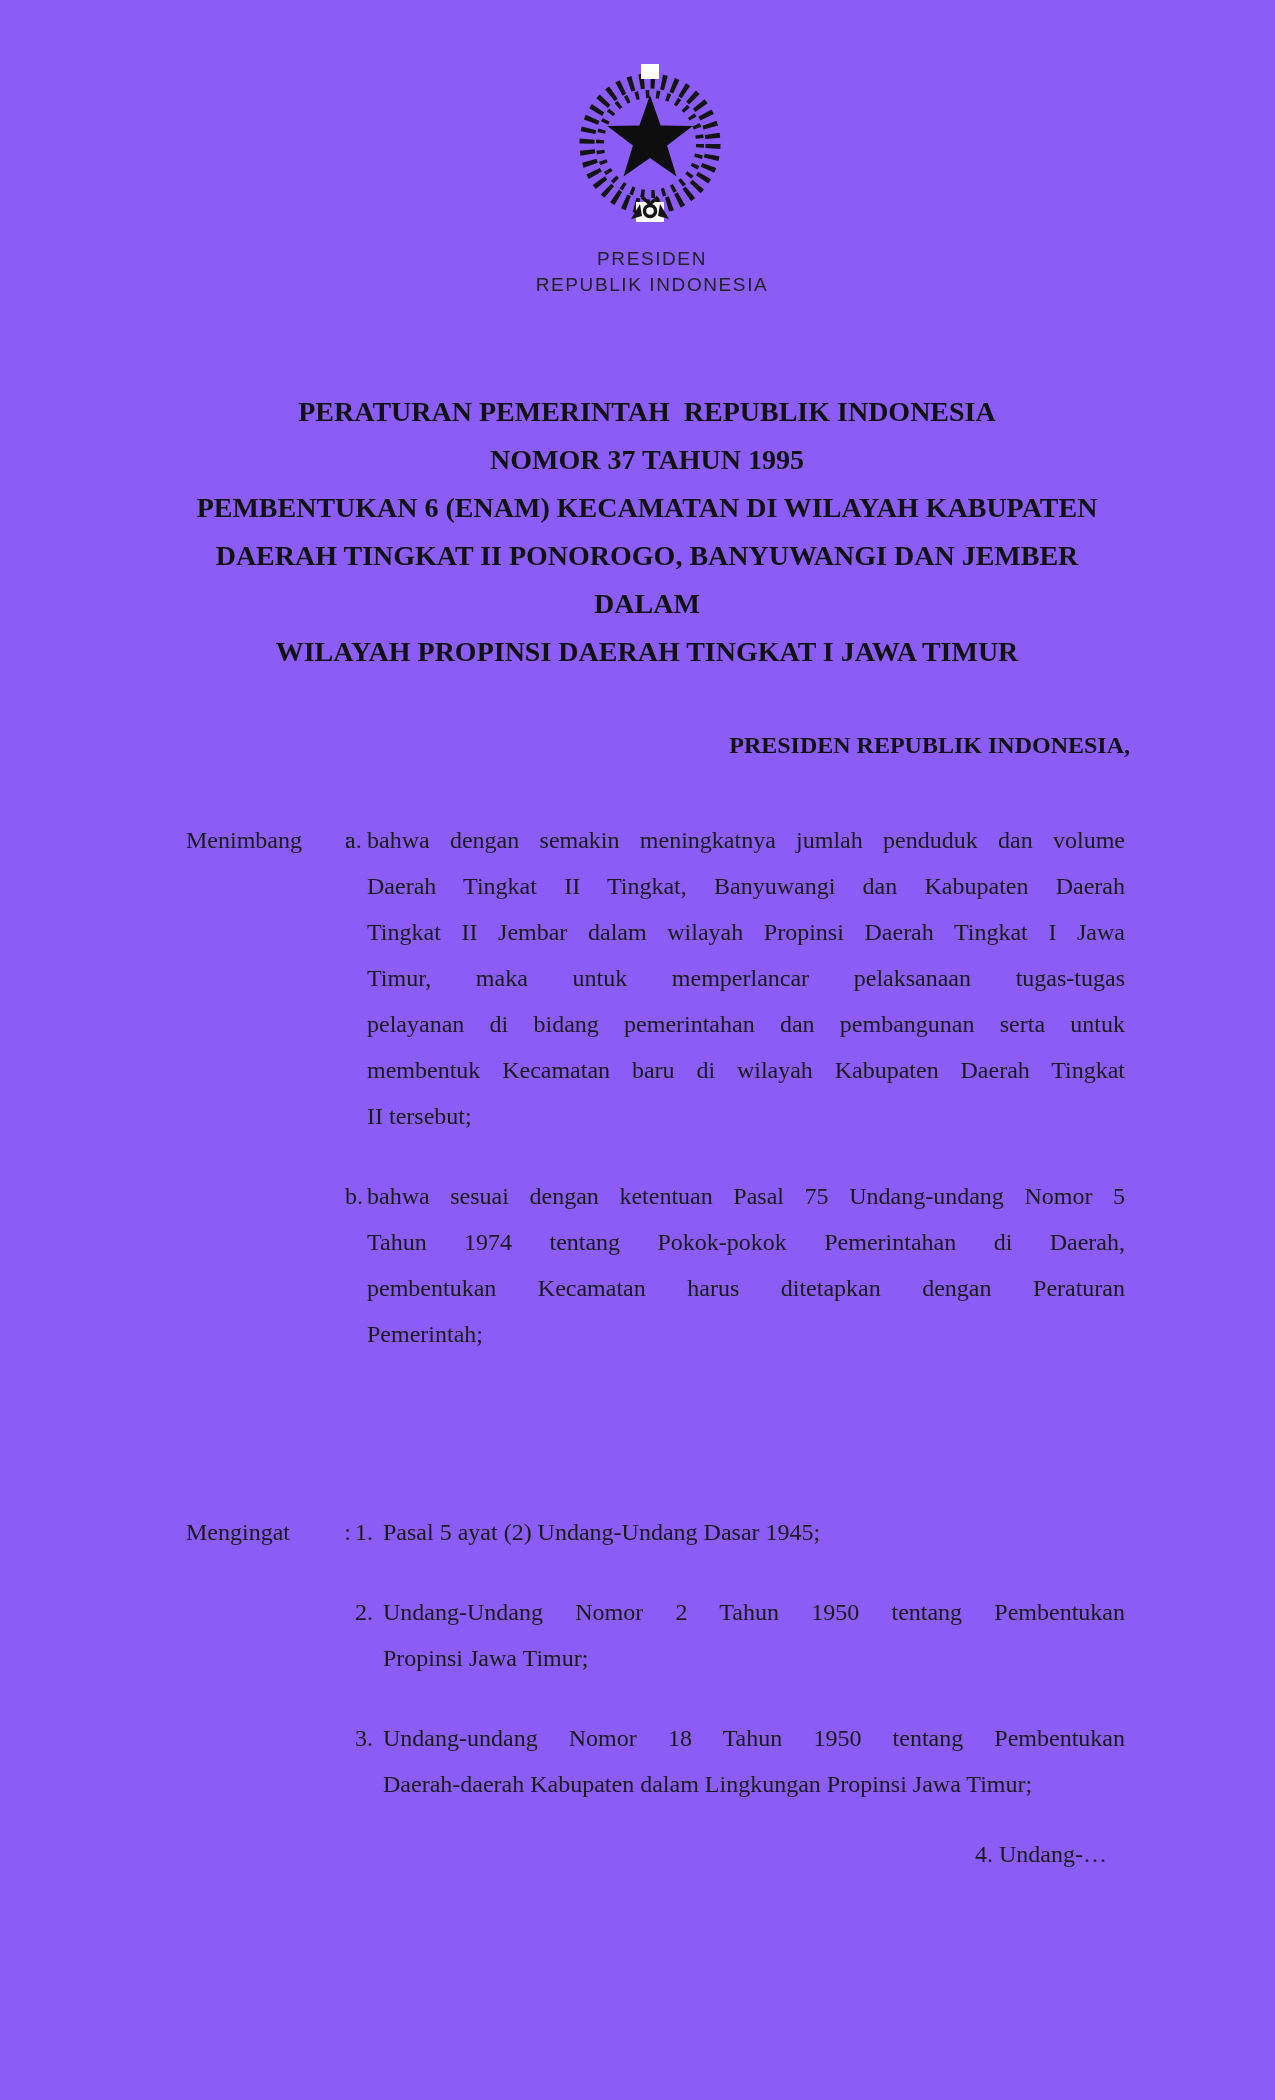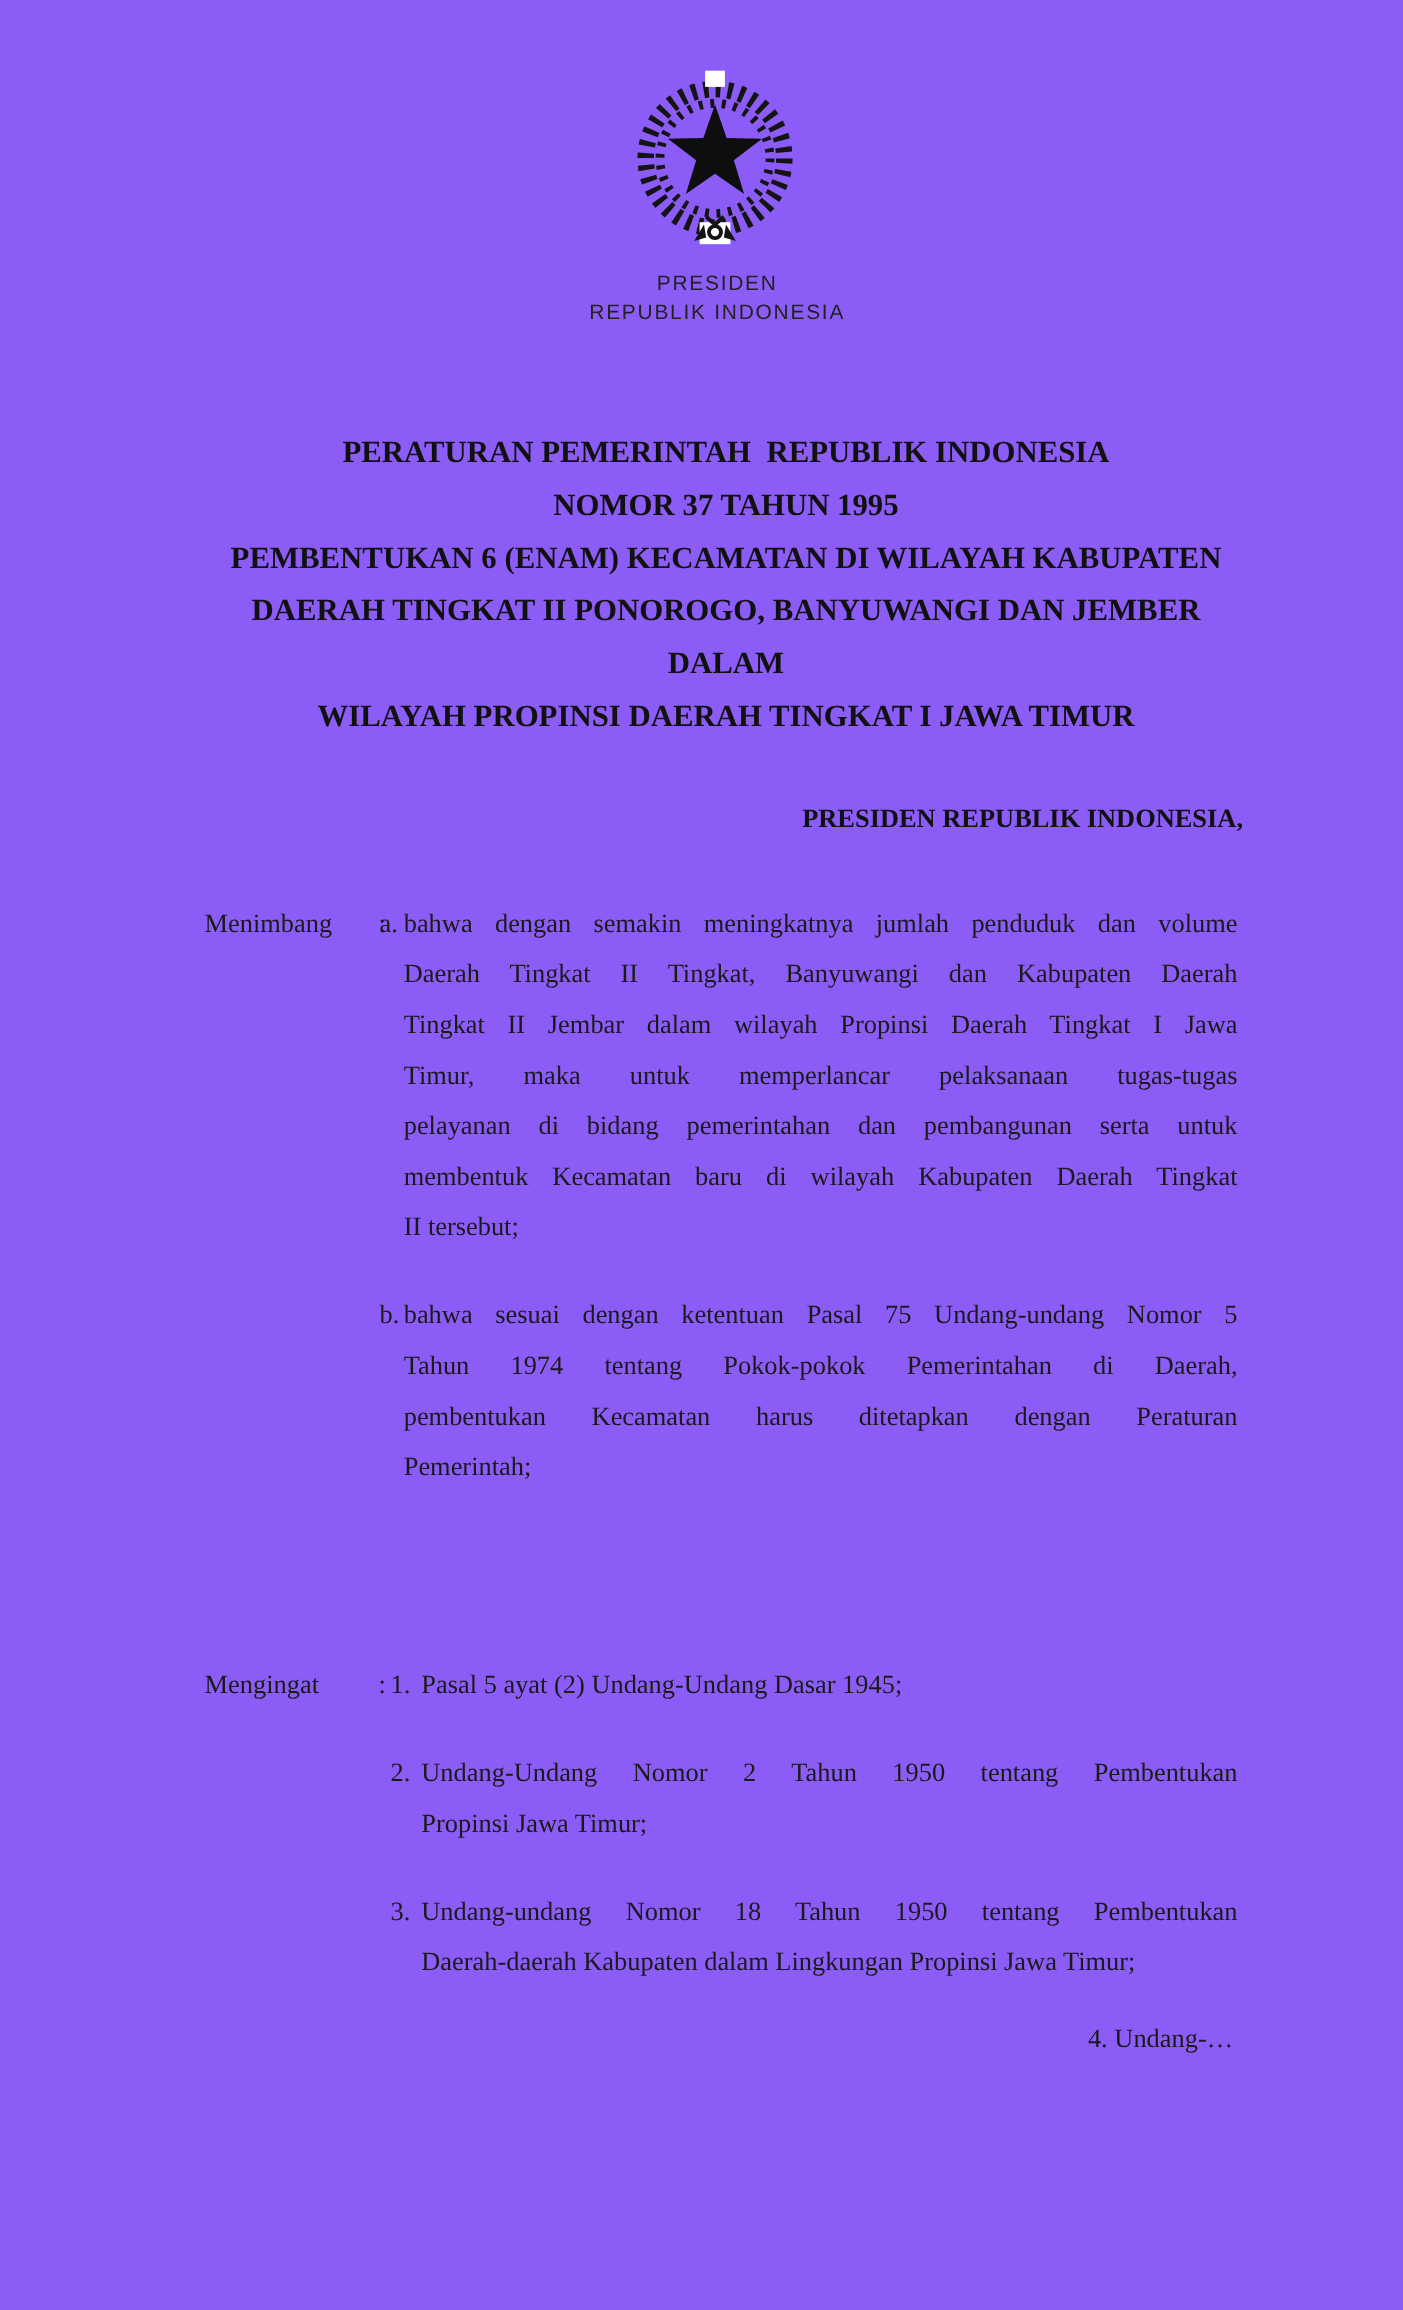--- a/index.html
+++ b/index.html
@@ -18,21 +18,21 @@
   
   .agency{
     position:absolute;left:338px;top:246px;width:628px;
     text-align:center;
     font-family:"Liberation Sans","DejaVu Sans",sans-serif;
     font-size:19px;line-height:26px;font-weight:400;
     letter-spacing:1.6px;color:#222;
   }
   
   .doc-title{
-    position:absolute;left:180px;top:388px;width:960px;
+    position:absolute;left:167px;top:388px;width:960px;
     text-align:center;font-weight:bold;
     font-size:28px;line-height:48px;color:#111;
   }
   .title-line{white-space:pre-wrap;}
   
   .subject{
     position:absolute;left:170px;top:722px;width:960px;
     text-align:right;font-weight:bold;
     font-size:24px;line-height:46px;color:#111;
   }
@@ -50,21 +50,21 @@
   .sec-mengingat .items{padding-left:10px;}
   .item{display:flex;align-items:flex-start;}
   .item + .item{margin-top:34px;}
   .marker{flex:0 0 22px;}
   .sec-mengingat .marker{flex:0 0 28px;}
   .para{flex:1;}
   .line{text-align:justify;text-align-last:justify;}
   .line.last{text-align:left;text-align-last:left;}
   
   .catchword{
-    position:absolute;right:154px;top:1831px;
+    position:absolute;right:168px;top:1831px;
     font-size:24px;line-height:46px;color:#1a1a1a;
   }
 </style>
 </head>
 <body>
 
 <div class="page">
 
   <div class="emblem">
     <svg viewBox="0 0 160 166" xmlns="http://www.w3.org/2000/svg">

